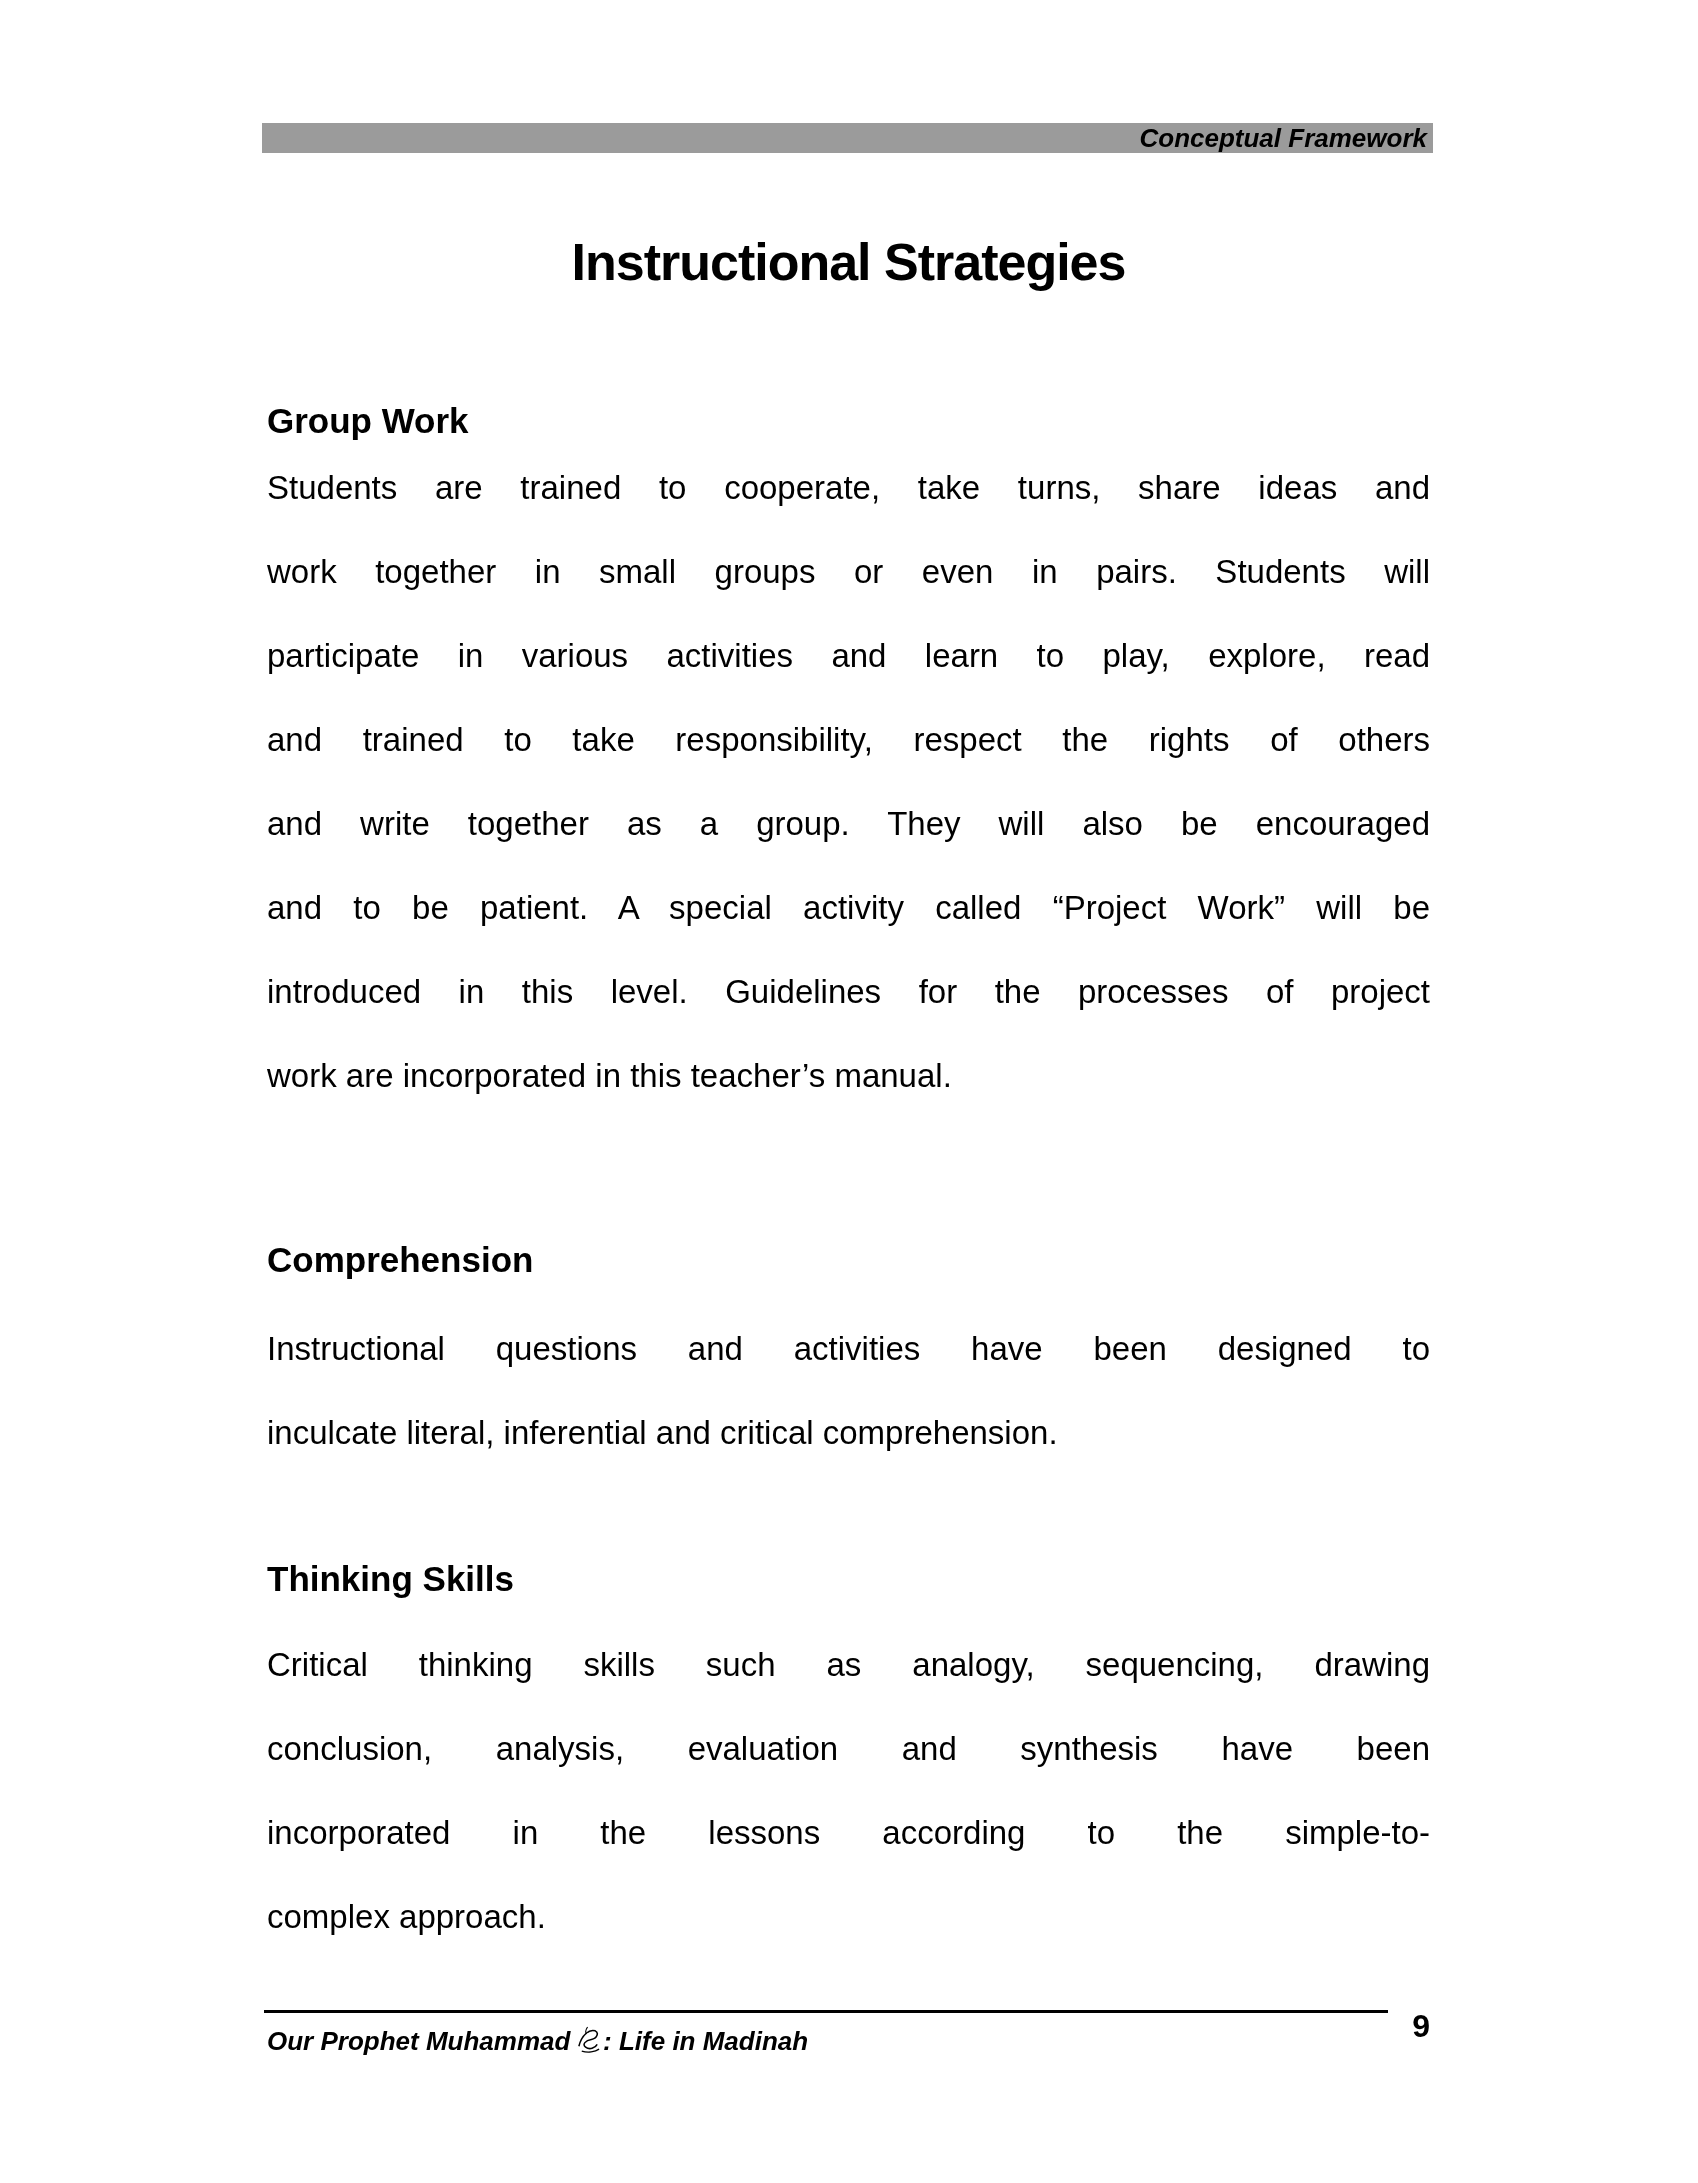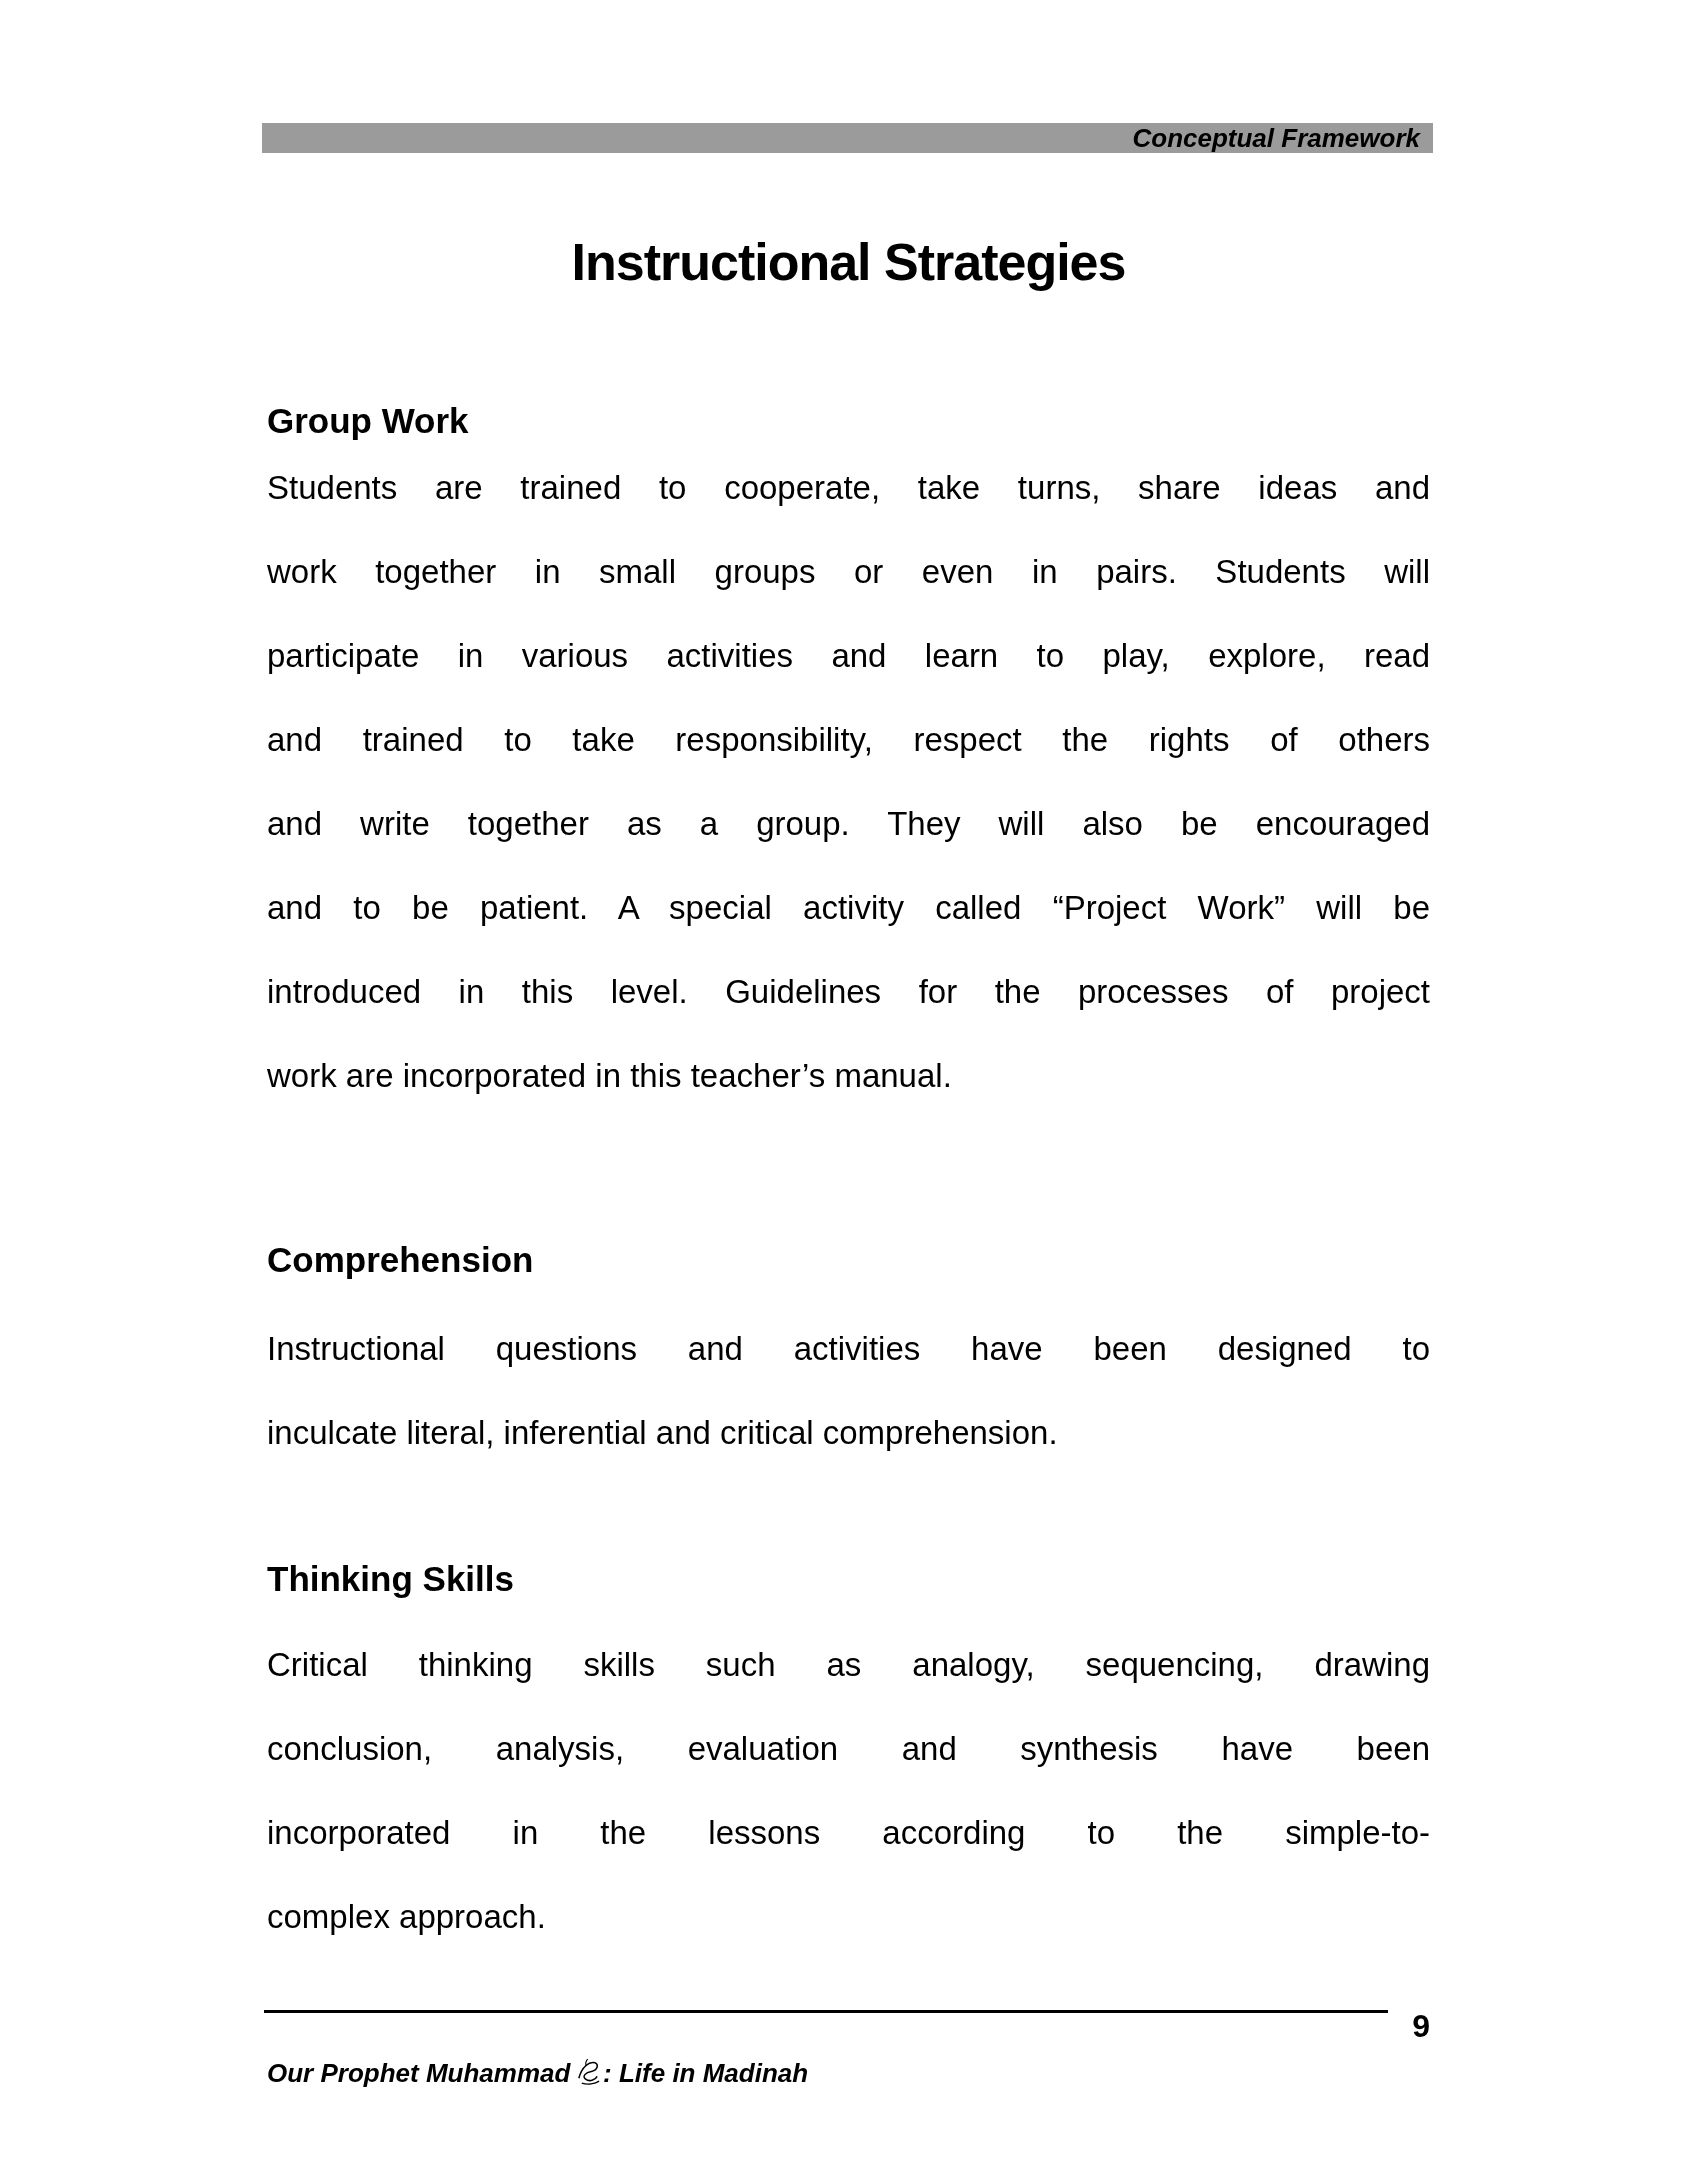--- a/index.html
+++ b/index.html
@@ -25,21 +25,21 @@
     top: 123px;
     width: 1171px;
     height: 30px;
     background: #9b9b9b;
   }
   .header-bar .header-label {
     display: block;
     height: 30px;
     line-height: 30px;
     text-align: right;
-    padding-right: 13px;
+    padding-right: 6px;
     font-size: 26px;
     font-style: italic;
     font-weight: 700;
     color: #000000;
   }
 
   
   .doc-title {
     position: absolute;
     left: 267px;
@@ -98,21 +98,20 @@
   }
   .footer-text {
     position: absolute;
     left: 267px;
     top: 2022px;
     font-size: 26px;
     line-height: 39px;
     font-weight: 700;
     font-style: italic;
     white-space: nowrap;
-    margin-top: 32px;
   }
   .footer-text .pbuh {
     display: inline-block;
     vertical-align: -3.9px;
     margin: 0 1.9px 0 5.8px;
   }
   .page-number {
     position: absolute;
     left: 1359px;
     top: 2007px;

